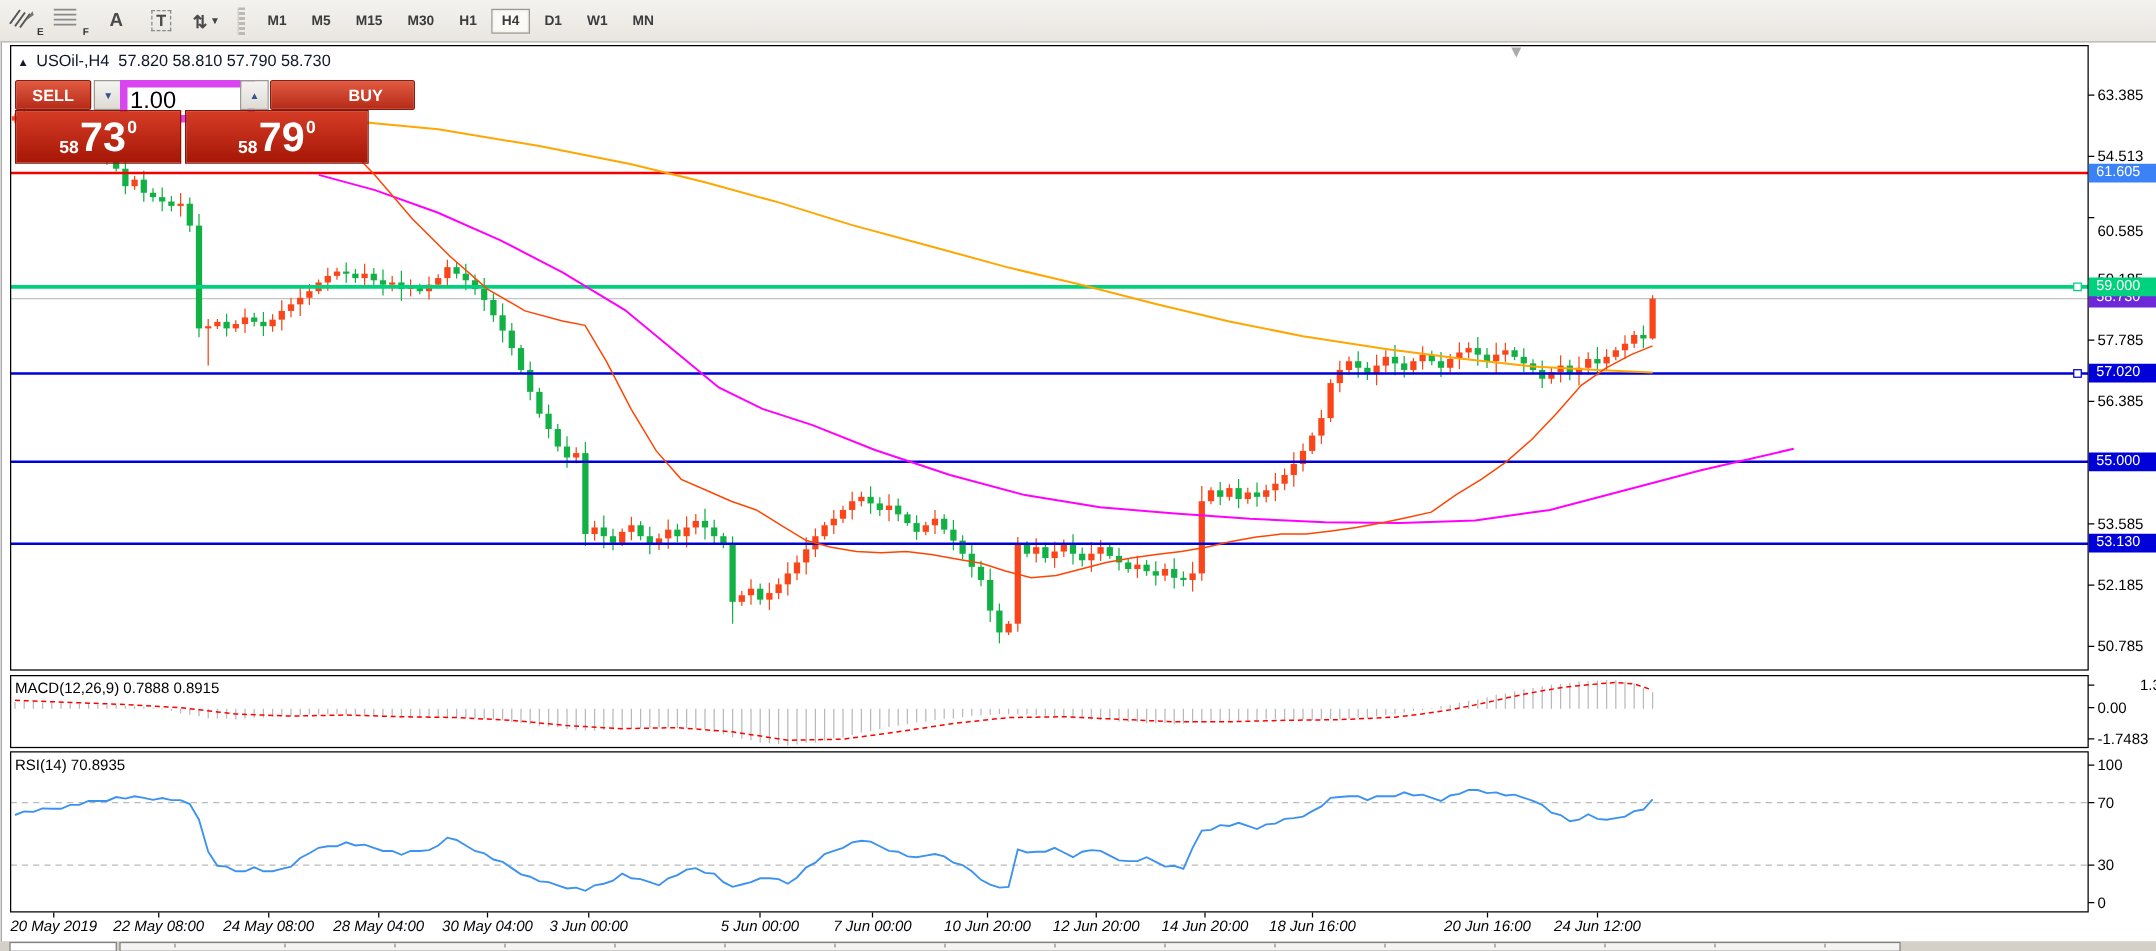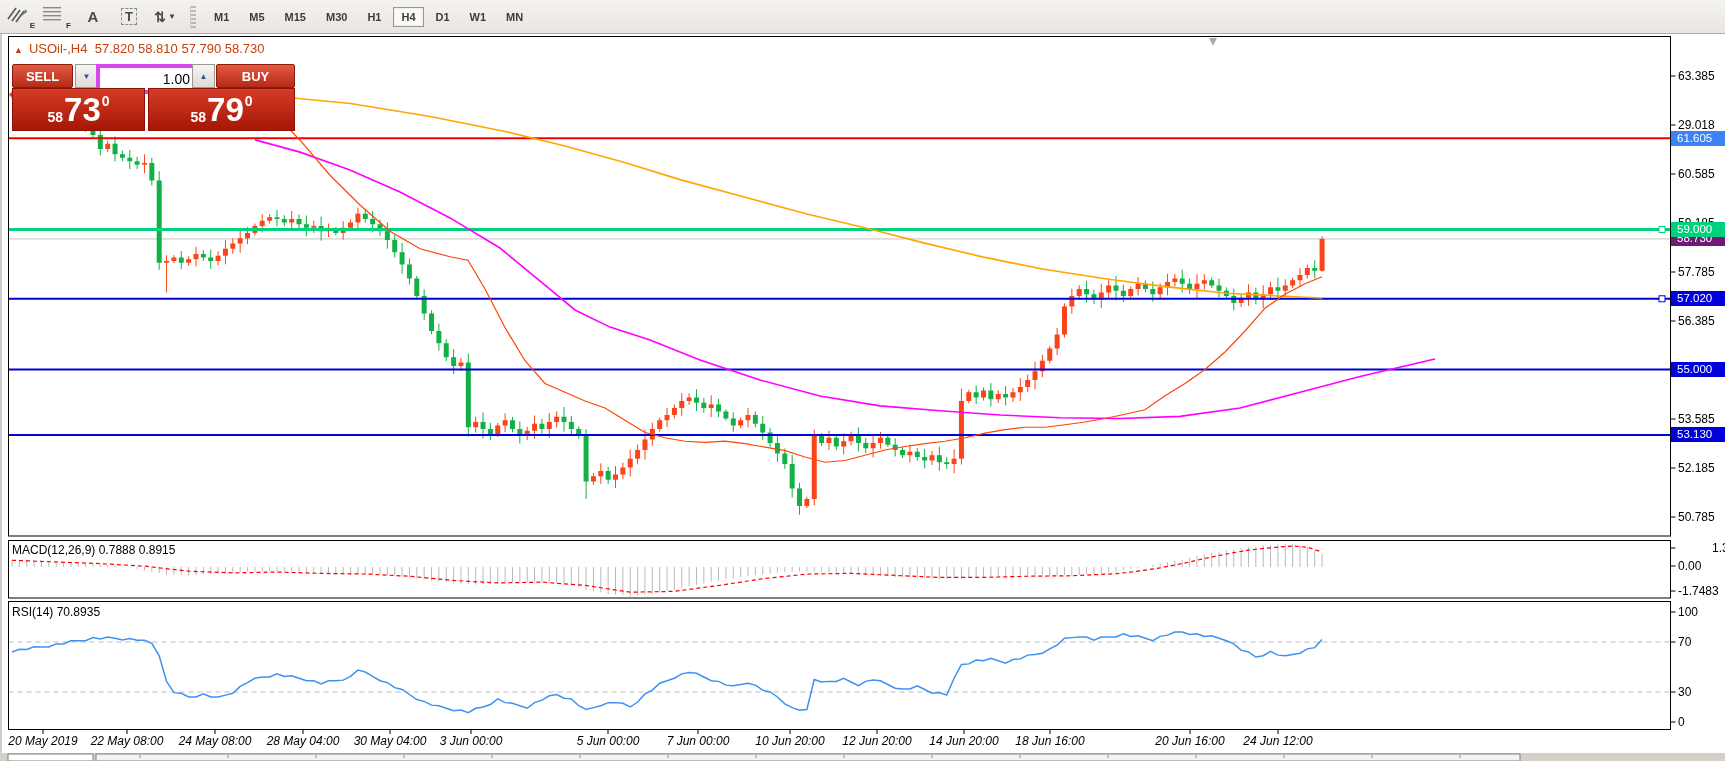--- a/index.html
+++ b/index.html
@@ -14,33 +14,33 @@
   .tb-sub{position:absolute;right:1px;bottom:-1px;font-size:8px;font-weight:bold;color:#333;}
   .tb-tbox{border:1px dashed #8a8a8a;padding:0 3px;font-size:13px;line-height:15px;}
   .tb-grip{width:5px;height:22px;margin:0 8px 0 10px;
     background:repeating-linear-gradient(#bdb9b2 0 2px,transparent 2px 4px);
     border-left:1px solid #cfccc5;}
   .tf-btn{padding:3px 7px;margin:0 2px;font-size:11px;font-weight:bold;color:#3c3c3c;
     border:1px solid transparent;cursor:default;}
   .tf-btn.active{background:#fbfaf7;border:1px solid #9b988f;box-shadow:inset 0 0 2px #d9d6cf;}
   .caret{font-size:8px;color:#444;margin-left:2px;}
   
-  #symbol-header{position:absolute;left:14px;top:41px;font-size:13px;color:#c2410c;z-index:5;}
+  #symbol-header{position:absolute;left:14px;top:41px;font-size:13px;color:#0f172a;z-index:5;}
   #symbol-header .tri{font-size:9px;margin-right:6px;}
   
   #trade-panel{position:absolute;left:12px;top:64px;width:281px;height:65px;z-index:6;}
   .tp-btn{position:absolute;top:0;height:22px;background:linear-gradient(#e25a41,#b52b18);
     color:#fff;font-size:13px;font-weight:bold;display:flex;align-items:center;justify-content:center;
     border:1px solid #8d1a0b;border-radius:2px;cursor:pointer;}
-  #sell-btn{left:0;width:59px;} #buy-btn{left:204px;width:77px;}
+  #sell-btn{left:0;width:59px;} #buy-btn{left:204px;width:77px;padding-left:37px;}
   .spin{position:absolute;top:0;width:21px;height:22px;background:linear-gradient(#f5f4f2,#dedbd5);
     border:1px solid #9b988f;font-size:8px;color:#33538c;display:flex;align-items:center;justify-content:center;cursor:pointer;}
   #vol-down{left:63px;} #vol-up{left:180px;}
-  #volume-input{position:absolute;left:84px;top:0;width:88px;height:20px;border:4px solid #d946ef;
-    font-size:14px;text-align:right;padding-right:6px;font-family:"Liberation Sans",sans-serif;}
+  #volume-input{position:absolute;left:84px;top:0;width:88px;height:20px;border:6px solid #d946ef;
+    font-size:19px;text-align:left;padding-right:6px;font-family:"Liberation Sans",sans-serif;}
   .px-box{position:absolute;top:24px;height:41px;background:linear-gradient(#d53c26,#a61706);
     border:1px solid #8d1205;color:#fff;display:flex;align-items:center;justify-content:center;cursor:pointer;}
   #sell-price-box{left:0;width:131px;} #buy-price-box{left:136px;width:145px;}
   .px-small{font-size:14px;font-weight:bold;align-self:flex-end;margin-bottom:5px;}
   .px-big{font-size:33px;font-weight:bold;line-height:33px;margin:0 1px;}
   .px-sup{font-size:14px;font-weight:bold;align-self:flex-start;margin-top:4px;}
   
   .ind-label{position:absolute;left:12px;font-size:12px;color:#000;z-index:4;}
   
   #price-axis{position:absolute;left:1671px;top:0;width:54px;height:761px;z-index:3;}
@@ -747,37 +747,37 @@
       <span class="px-big">79</span>
       <span class="px-sup">0</span>
     </div>
   </div>
 
   <div class="ind-label" style="top:543px;">MACD(12,26,9) 0.7888 0.8915</div>
   <div class="ind-label" style="top:605px;">RSI(14) 70.8935</div>
 
   <div id="price-axis">
       <div class="p-tick" style="top: 69px;">63.385</div>
-      <div class="p-tick" style="top: 118px;">29.018</div>
-      <div class="p-tick" style="top: 167px;">60.585</div>
+      <div class="p-tick" style="top: 118px;">54.513</div>
+      <div class="p-tick" style="top: 178px;">60.585</div>
       <div class="p-tick" style="top: 216px;">59.185</div>
       <div class="p-tick" style="top: 265px;">57.785</div>
       <div class="p-tick" style="top: 314px;">56.385</div>
       <div class="p-tick" style="top: 412px;">53.585</div>
       <div class="p-tick" style="top: 461px;">52.185</div>
       <div class="p-tick" style="top: 510px;">50.785</div>
       <div class="p-tick" style="top: 541px; margin-left: 34px;">1.3706</div>
       <div class="p-tick" style="top: 559px;">0.00</div>
       <div class="p-tick" style="top: 584px;">-1.7483</div>
       <div class="p-tick" style="top: 605px;">100</div>
       <div class="p-tick" style="top: 635px;">70</div>
       <div class="p-tick" style="top: 685px;">30</div>
       <div class="p-tick" style="top: 715px;">0</div>
       <div class="p-badge" style="top: 130.8px; background: #3b82f6; z-index: 1;">61.605</div>
-      <div class="p-badge" style="top: 231.425px; background: #701a75; z-index: 1;">58.730</div>
+      <div class="p-badge" style="top: 231.425px; background: #6d28d9; z-index: 1;">58.730</div>
       <div class="p-badge" style="top: 221.975px; background: rgb(0, 209, 124); z-index: 2;">59.000</div>
       <div class="p-badge" style="top: 291.275px; background: rgb(0, 0, 216); z-index: 1;">57.020</div>
       <div class="p-badge" style="top: 361.975px; background: rgb(0, 0, 216); z-index: 1;">55.000</div>
       <div class="p-badge" style="top: 427.425px; background: rgb(0, 0, 216); z-index: 1;">53.130</div>
     </div>
   <div id="time-axis">
       <div class="t-label" style="left: 43px;">20 May 2019</div>
       <div class="t-label" style="left: 127px;">22 May 08:00</div>
       <div class="t-label" style="left: 215px;">24 May 08:00</div>
       <div class="t-label" style="left: 303px;">28 May 04:00</div>

